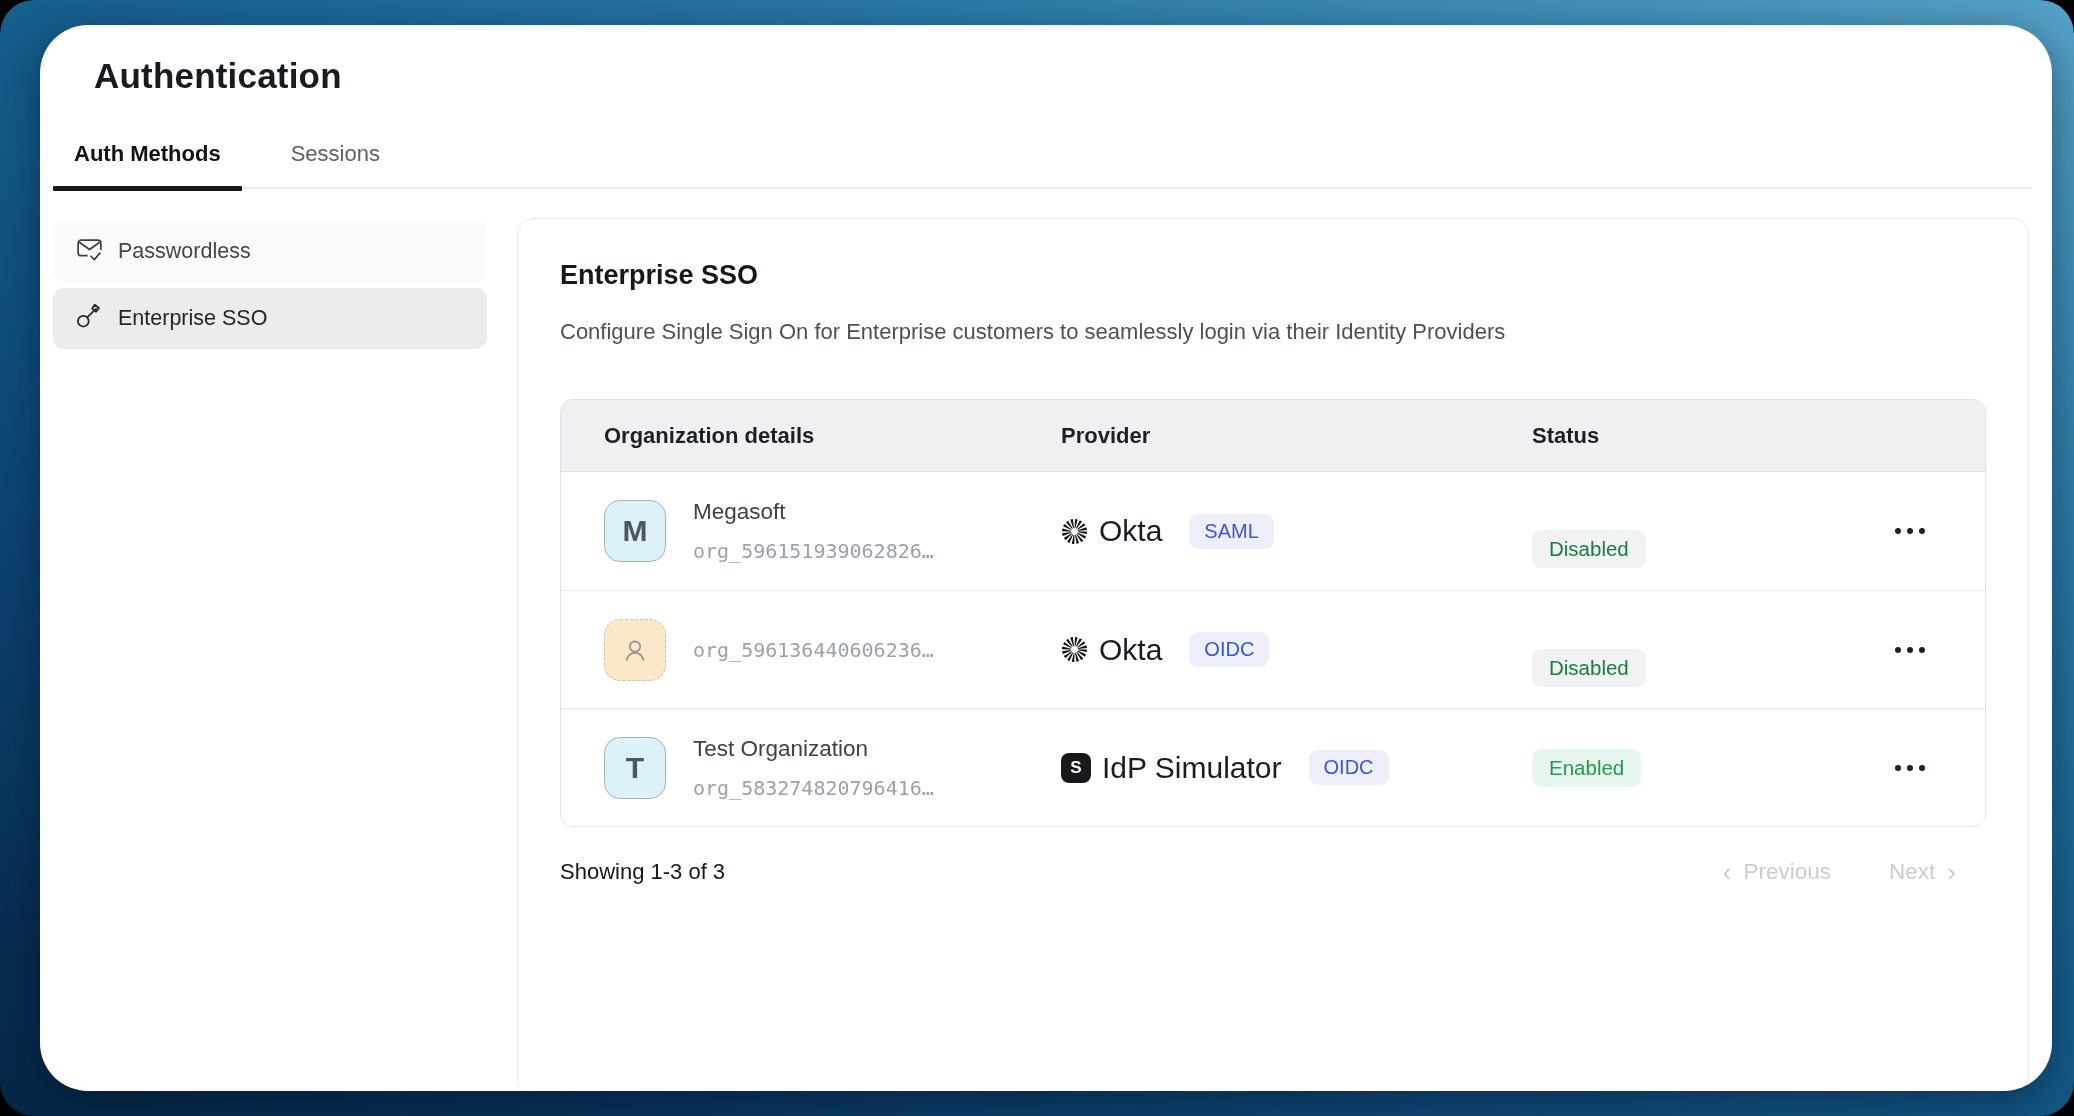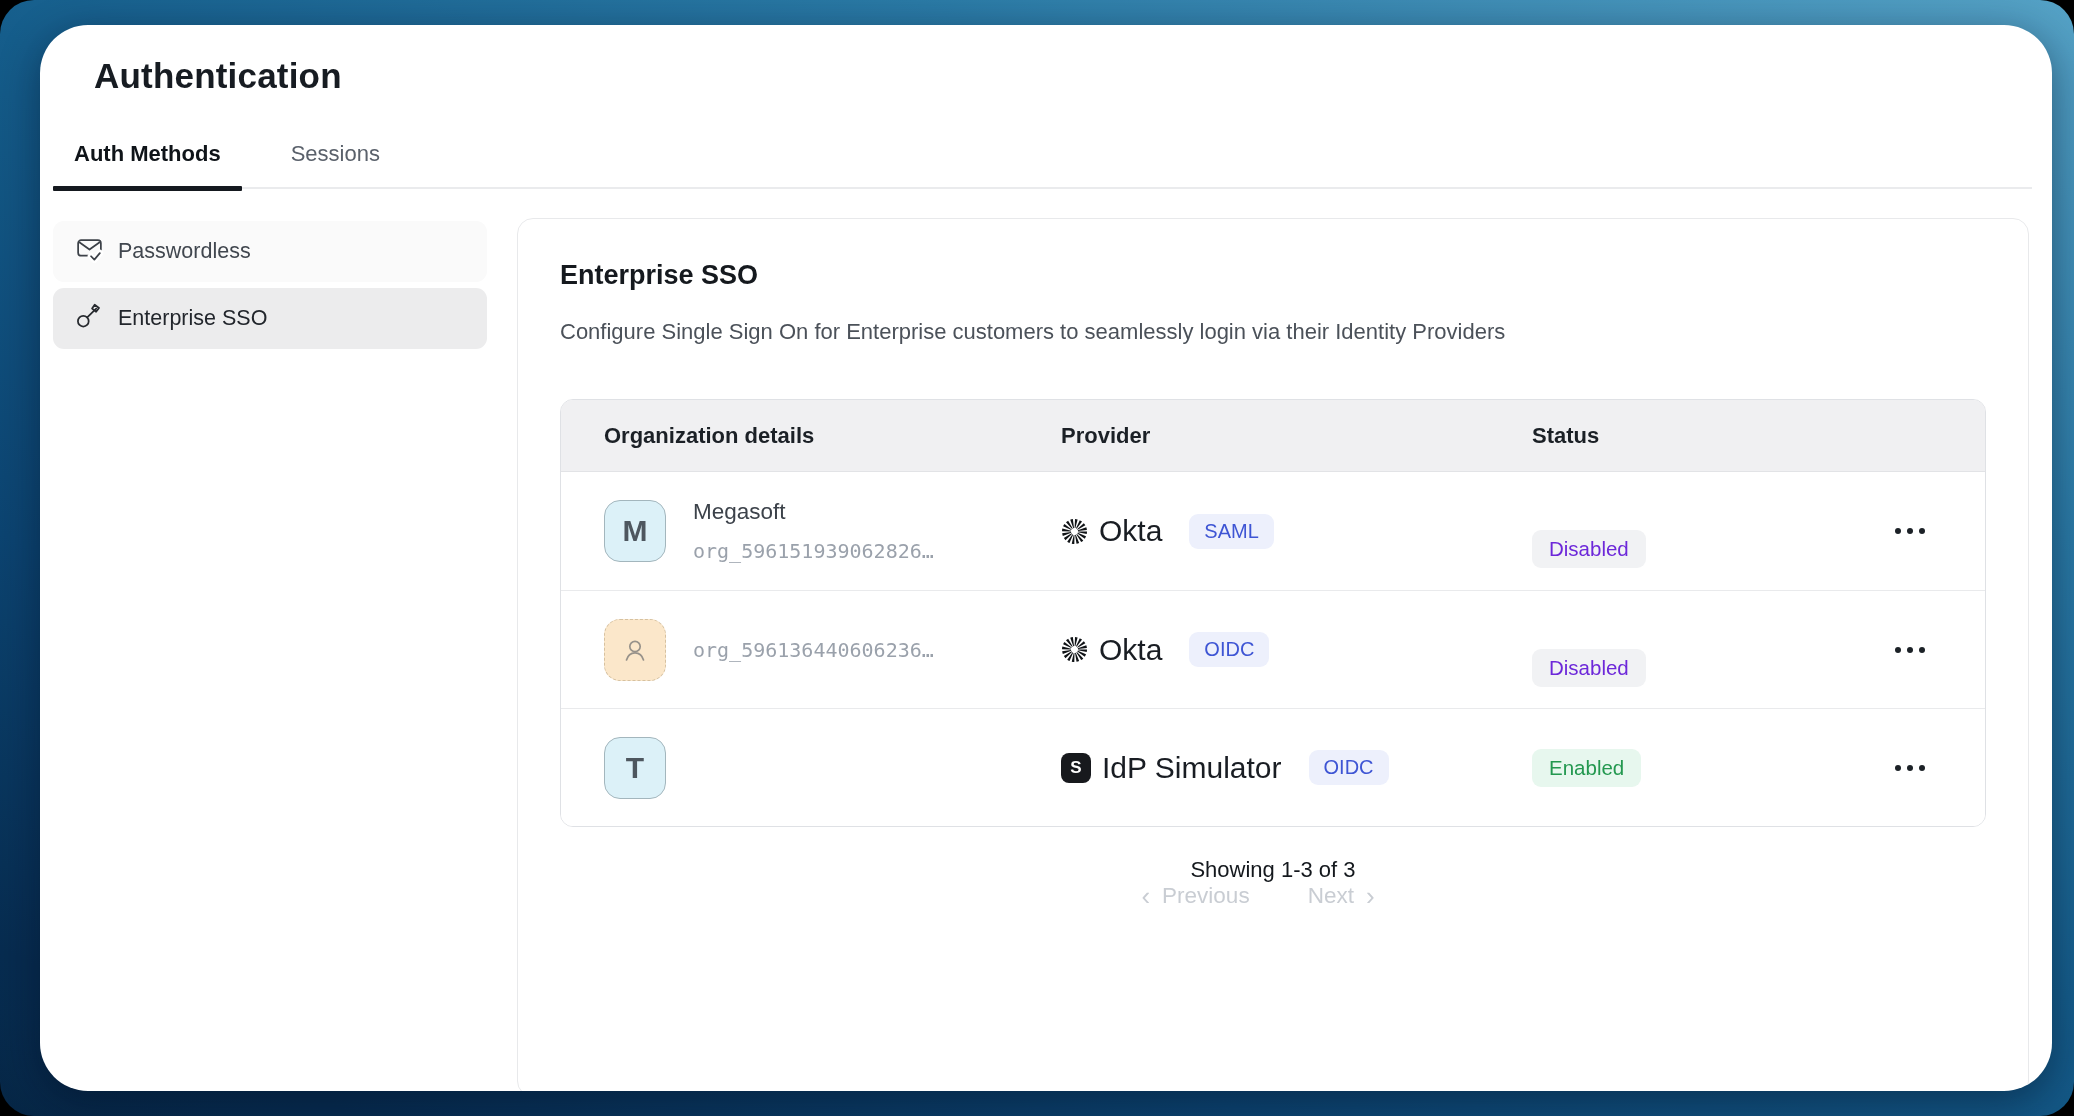--- a/index.html
+++ b/index.html
@@ -99,35 +99,34 @@
     font-size:17px; font-weight:700;
   }
   .proto-badge{
     margin-left:27px; padding:6px 15px; border-radius:9px;
     background:#edf0fc; color:#3e55d4; font-size:20px; font-weight:500;
   }
 
   .status-badge{
     display:inline-block; padding:7px 17px; border-radius:9px; font-size:20.5px;
   }
-  .status-badge.disabled{background:#f1f2f4; color:#6d28d9;margin-top:36px;}
+  .status-badge.disabled{background:#f1f2f4; color:#15803d;margin-top:36px;}
   .status-badge.enabled{background:#e7f7ee; color:#23984f;}
 
   .actions-btn{
     width:70px; height:44px; display:flex; align-items:center; justify-content:center;
     cursor:pointer; border-radius:8px;
   }
   .dots{display:flex; gap:6px;}
   .dots i{width:6px; height:6px; border-radius:50%; background:#1c2127; display:block;}
 
   
   .list-footer{
     margin-top:30px; display:flex; align-items:center; justify-content:space-between;
     height:30px;
-    flex-direction:column;
   }
   .showing{font-size:22px; color:#14181d;}
   .pager{display:flex; align-items:center; gap:58px; margin-right:30px;}
   .pager-btn{
     display:flex; align-items:center; gap:12px;
     font-size:22.5px; color:#c9cdd3; cursor:default;
   }
   .pager-chevron{font-size:26px; line-height:22px; color:#c9cdd3;}
 </style>
 </head>
@@ -241,20 +240,24 @@
                 <i></i>
               </span>
           </div>
         </div>
 
         <div class="t-row">
           <div class="org-cell">
             <div class="avatar cyan">
               <span>T</span>
             </div>
+            <div class="org-lines">
+              <span class="org-name">Test Organization</span>
+              <span class="org-id">org_583274820796416…</span>
+            </div>
           </div>
           <div class="provider-cell">
             <span class="idp-chip">
               <span>S</span>
             </span>
             <span class="provider-name">IdP Simulator</span>
             <span class="proto-badge">OIDC</span>
           </div>
           <div>
             <span class="status-badge enabled">Enabled</span>

